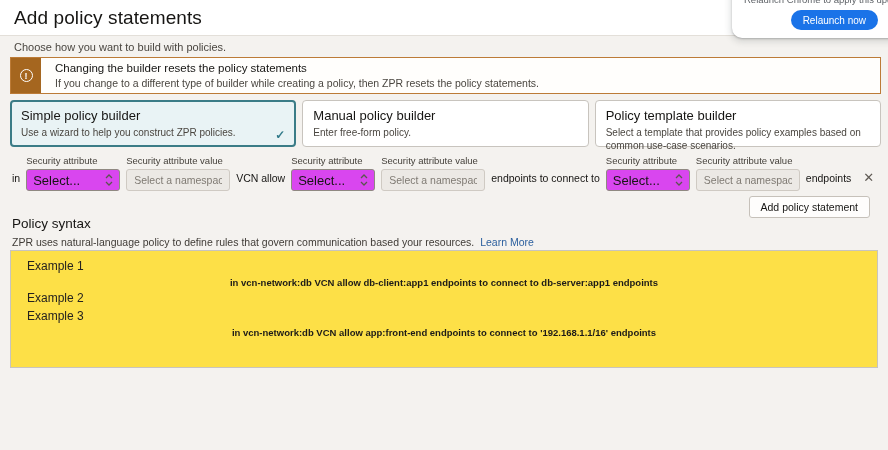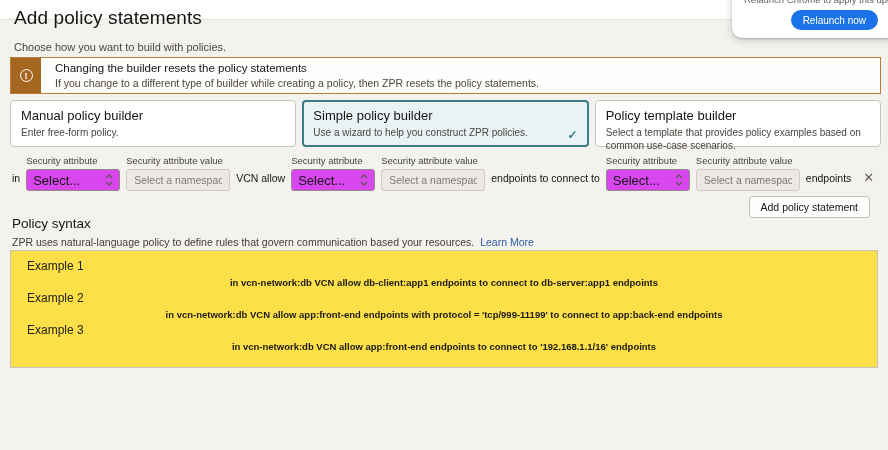--- a/index.html
+++ b/index.html
@@ -2,21 +2,21 @@
 <html><head>
 <meta charset="utf-8">
 <style>
   html,body{margin:0;padding:0;background:#fff;}
   *{box-sizing:border-box;}
   .screen{
     position:relative;width:888px;height:450px;overflow:hidden;
     background:#f4f2ef;font-family:"Liberation Sans",sans-serif;color:#161513;
   }
   
-  .header{position:absolute;top:0;left:0;right:0;height:20px;background:#fff;border-bottom:1px solid #e3dfd9;}
+  .header{position:absolute;top:0;left:0;right:0;height:36px;background:#fff;border-bottom:1px solid #e3dfd9;}
   .page-title{position:absolute;left:14px;top:7px;font-size:19px;font-weight:500;color:#161513;margin:0;letter-spacing:.1px;}
   .subtitle{position:absolute;left:14px;top:41px;font-size:11px;color:#4a4640;}
   
   .banner{position:absolute;left:10px;top:57px;width:871px;height:37px;background:#fffefc;border:1px solid #bc7b37;display:flex;overflow:hidden;}
   .banner-accent{width:30px;background:#a5661f;display:flex;align-items:center;justify-content:center;flex:0 0 30px;}
   .warn-icon{width:13px;height:13px;border:1.4px solid #fff;border-radius:50%;color:#fff;font-size:9px;line-height:12px;text-align:center;font-weight:700;}
   .banner-text{padding:4px 14px;}
   .banner-title{font-size:11.5px;color:#161513;margin-bottom:3px;}
   .banner-body{font-size:10.5px;color:#4a4640;}
   
@@ -68,28 +68,28 @@
     <div class="banner-accent">
       <span class="warn-icon">!</span>
     </div>
     <div class="banner-text">
       <div class="banner-title">Changing the builder resets the policy statements</div>
       <div class="banner-body">If you change to a different type of builder while creating a policy, then ZPR resets the policy statements.</div>
     </div>
   </div>
 
   <div class="cards">
-    <div class="card">
-      <div class="card-title">Manual policy builder</div>
-      <div class="card-desc">Enter free-form policy.</div>
-    </div>
     <div class="card selected">
       <div class="card-title">Simple policy builder</div>
       <div class="card-desc">Use a wizard to help you construct ZPR policies.</div>
       <span class="card-check">✓</span>
+    </div>
+    <div class="card">
+      <div class="card-title">Manual policy builder</div>
+      <div class="card-desc">Enter free-form policy.</div>
     </div>
     <div class="card">
       <div class="card-title">Policy template builder</div>
       <div class="card-desc">Select a template that provides policy examples based on common use-case scenarios.</div>
     </div>
   </div>
 
   <div class="stmt-row">
     <span class="conj">in</span>
 
@@ -149,21 +149,20 @@
   <div class="syntax-title">Policy syntax</div>
   <div class="syntax-desc">
     <span>ZPR uses natural-language policy to define rules that govern communication based your resources.</span>
     <a class="learn-more">Learn More</a>
   </div>
 
   <div class="examples-box">
     <div class="ex-label">Example 1</div>
     <div class="ex-code">in vcn-network:db VCN allow db-client:app1 endpoints to connect to db-server:app1 endpoints</div>
     <div class="ex-label">Example 2</div>
-    <div class="ex-code">in vcn-network:db VCN allow app:front-end endpoints with protocol = 'tcp/999-11199' to connect to app:back-end endpoints</div>
     <div class="ex-label">Example 3</div>
     <div class="ex-code">in vcn-network:db VCN allow app:front-end endpoints to connect to '192.168.1.1/16' endpoints</div>
   </div>
 
   <div class="chrome-popup">
     <div class="popup-msg">Relaunch Chrome to apply this update</div>
     <button class="relaunch-btn">Relaunch now</button>
   </div>
 
 </div>

